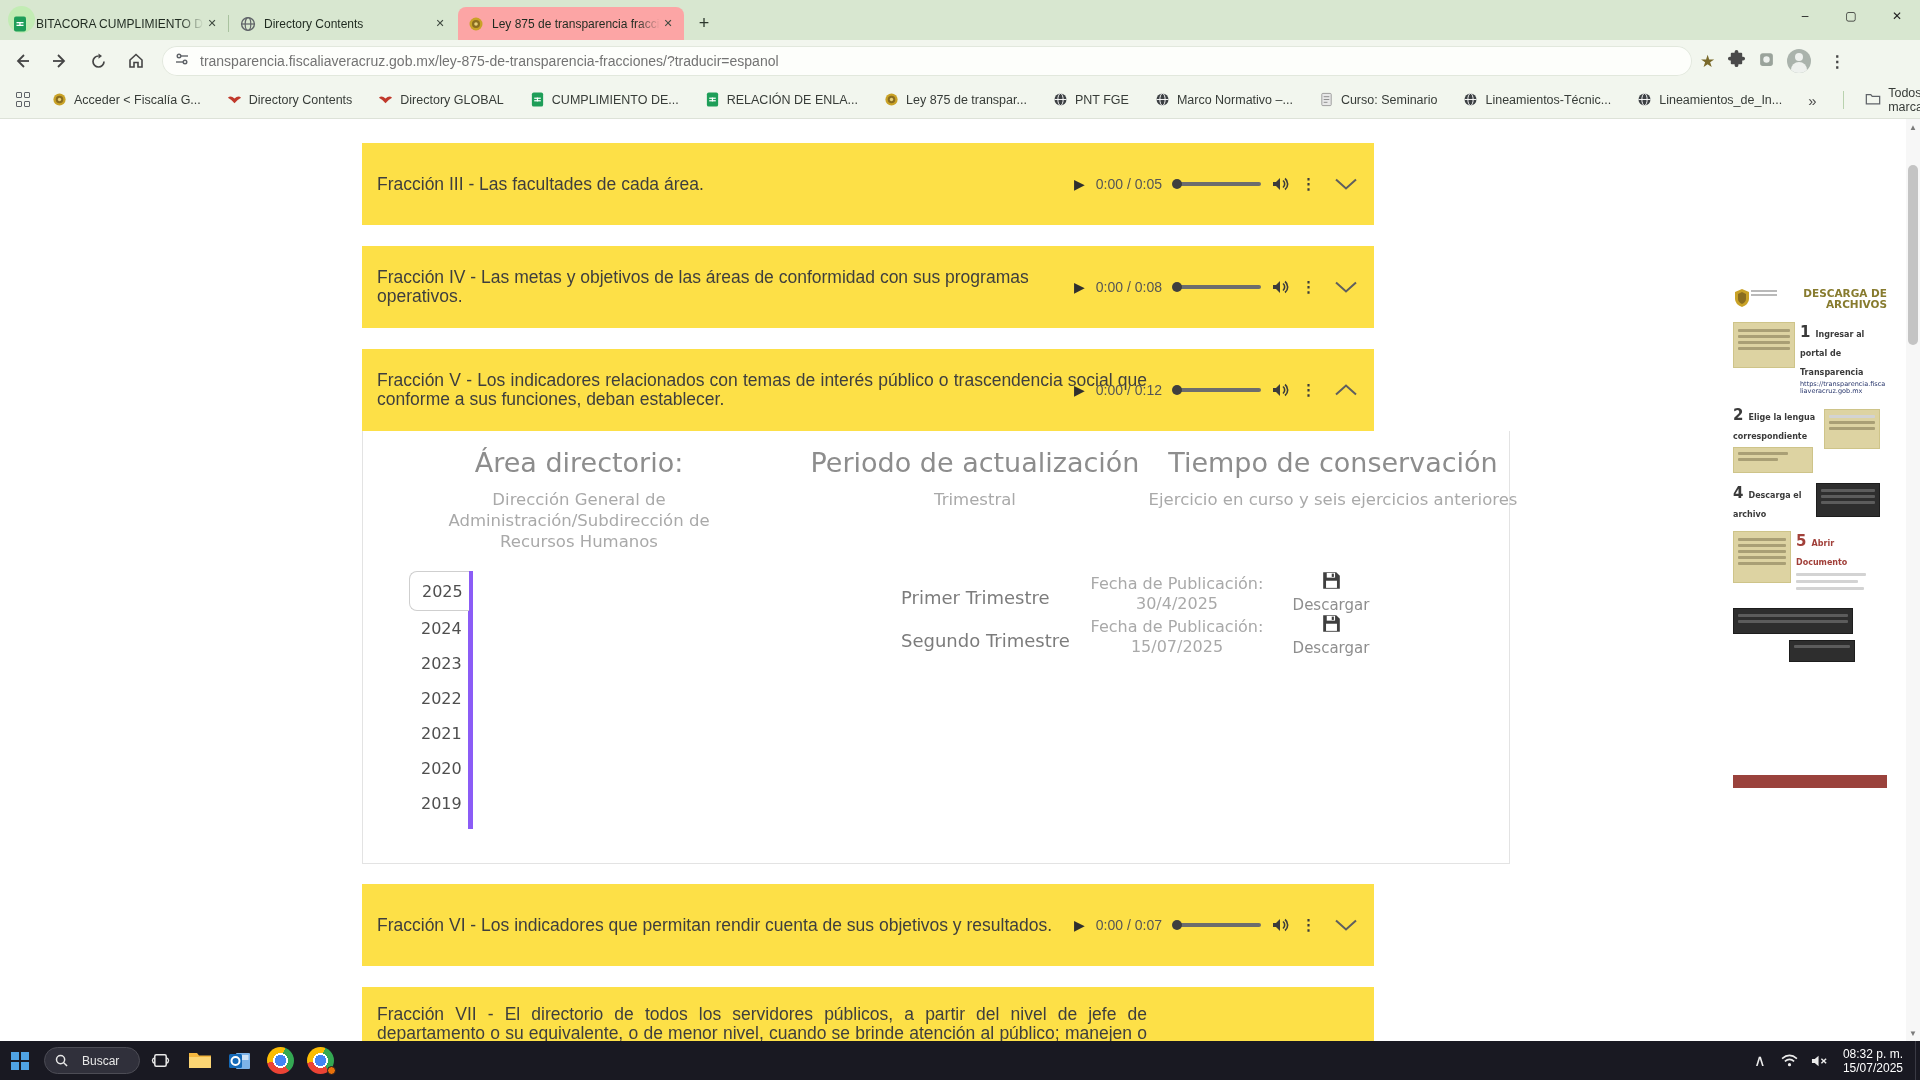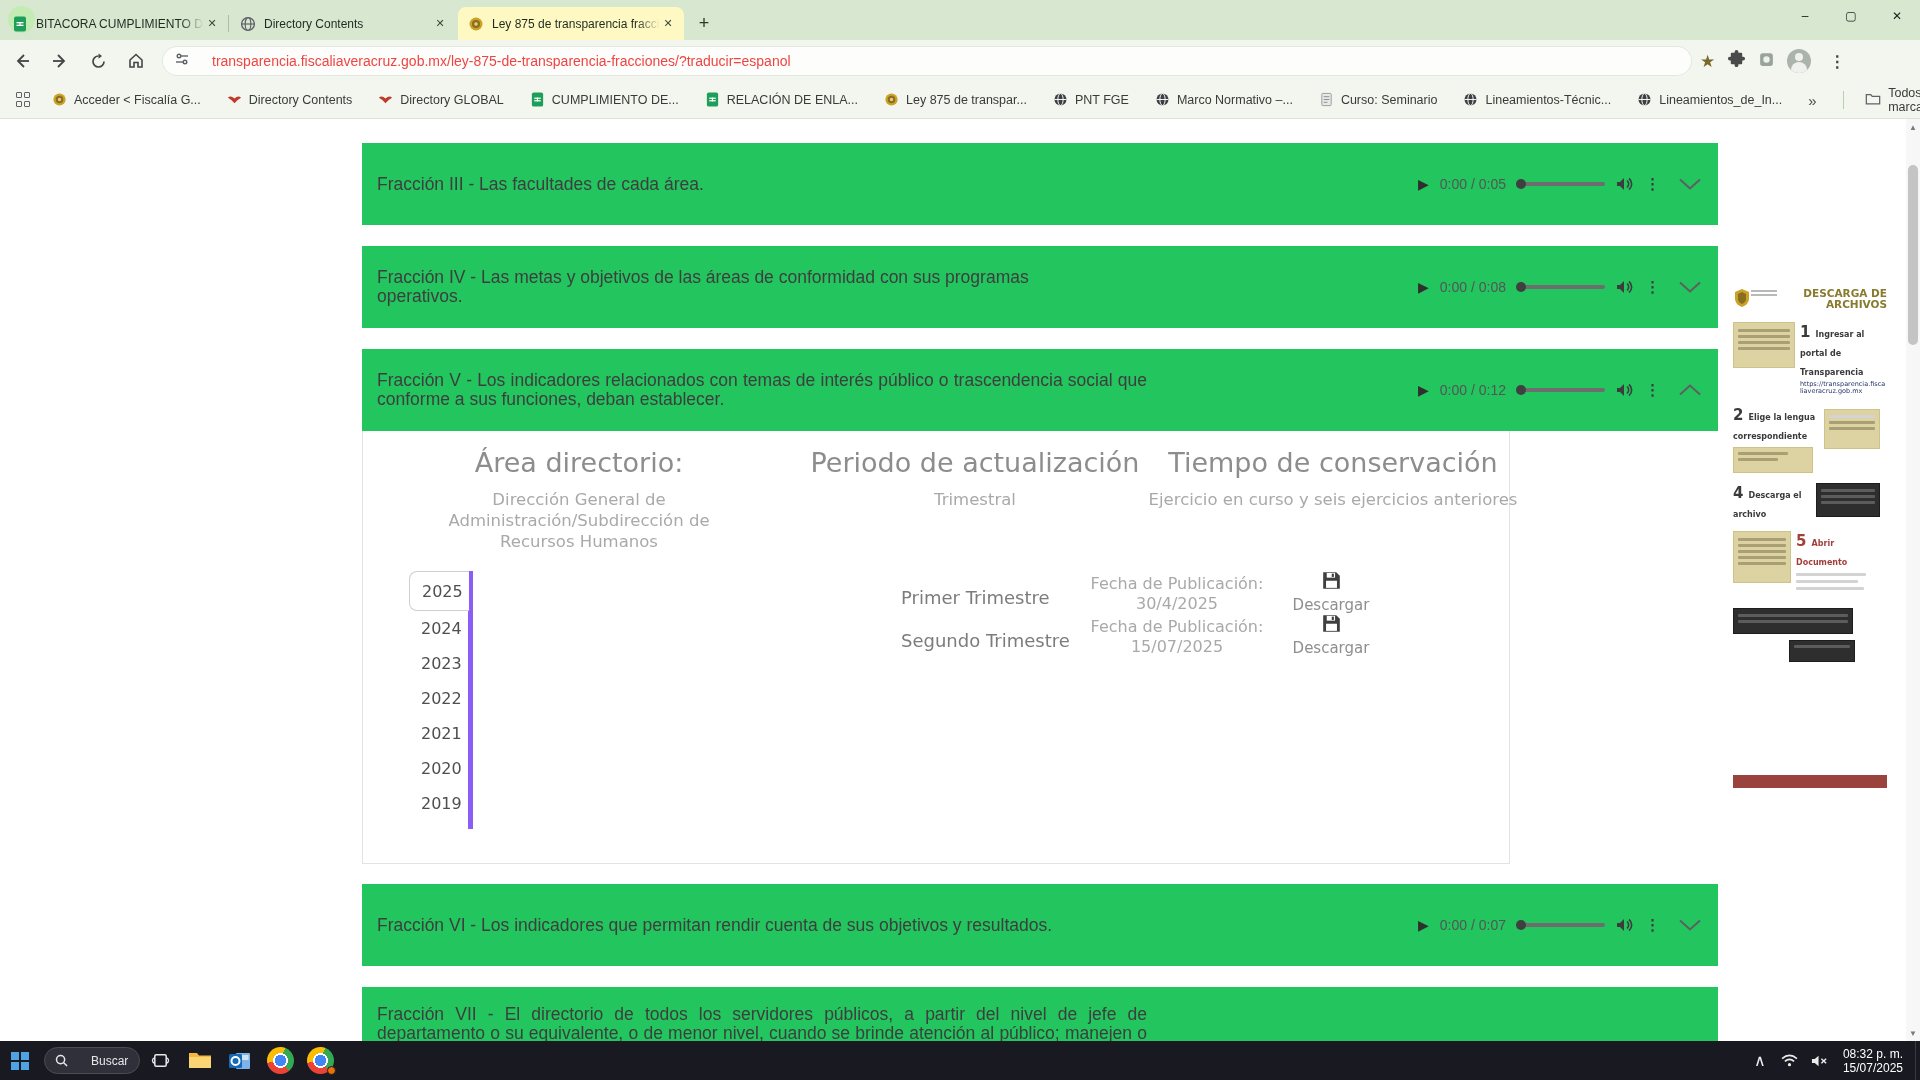--- a/index.html
+++ b/index.html
@@ -11,63 +11,63 @@
   .tabstrip { position:absolute; top:0; left:0; right:0; height:40px; background:#d8e7d0;
     display:flex; align-items:flex-end; }
   .tabsearch { position:absolute; left:8px; top:6px; width:27px; height:27px; border-radius:50%;
     background:#c2ecb4; color:#274126; display:flex; align-items:center; justify-content:center;
     font-size:13px; cursor:pointer; }
   .tab { position:relative; margin-left:2px; height:33px; width:226px; display:flex; align-items:center;
     padding:0 8px 0 10px; color:#1f2a20; font-size:12px; border-radius:8px 8px 0 0; }
   .tab:first-of-type { margin-left:42px; }
   .tab.inactive + .tab.inactive::before { content:""; position:absolute; left:-2px; top:8px; bottom:8px;
     width:1px; background:#a9c29f; }
-  .tab.active { background:#fef9c3; }
+  .tab.active { background:#fca5a5; }
   .tab .title { flex:1; white-space:nowrap; overflow:hidden; margin-left:8px;
     -webkit-mask-image:linear-gradient(to right,#000 86%,transparent);
     mask-image:linear-gradient(to right,#000 86%,transparent); }
   .tab .close { width:16px; height:16px; border-radius:50%; display:flex; align-items:center;
     justify-content:center; font-size:11px; color:#3f4a40; cursor:pointer; flex:none; }
   .newtab { width:28px; height:28px; margin:0 0 3px 6px; display:flex; align-items:center; justify-content:center;
     font-size:18px; color:#2c372d; cursor:pointer; border-radius:50%; }
   .wincontrols { position:absolute; right:0; top:0; height:32px; display:flex; }
   .wincontrols span { width:46px; height:32px; display:flex; align-items:center; justify-content:center;
     color:#222; font-size:12px; cursor:pointer; }
 
   .favicon { width:16px; height:16px; flex:none; display:inline-flex; }
 
   
   .toolbar { position:absolute; top:40px; left:0; right:0; height:42px; background:#f2f6ee;
     display:flex; align-items:center; }
   .navbtn { width:32px; height:32px; margin-left:6px; display:flex; align-items:center; justify-content:center;
     border-radius:50%; cursor:pointer; color:#454545; }
   .omnibox { margin-left:10px; width:1530px; height:30px; border-radius:15px; background:#fdfefb;
     display:flex; align-items:center; padding:0 12px; box-shadow:0 0 0 1px #e2e8dd inset; }
-  .omnibox .url { margin-left:22px; font-size:14px; color:#ef4444; white-space:nowrap; overflow:hidden; flex:1; }
+  .omnibox .url { margin-left:10px; font-size:14px; color:#737373; white-space:nowrap; overflow:hidden; flex:1; }
   .tool-right { display:flex; align-items:center; margin-left:8px; gap:12px; }
   .star { color:#7a6a2a; font-size:17px; cursor:pointer; }
   .avatar { width:24px; height:24px; border-radius:50%; background:#aab3ac; position:relative; overflow:hidden; cursor:pointer;}
   .avatar::before { content:""; position:absolute; top:4px; left:8px; width:8px; height:8px; border-radius:50%; background:#eef1ee; }
   .avatar::after { content:""; position:absolute; top:13px; left:4px; width:16px; height:12px; border-radius:8px 8px 0 0; background:#eef1ee; }
   .kebab { color:#454545; font-size:16px; font-weight:bold; cursor:pointer; padding:0 6px; }
 
   
   .bookmarks { position:absolute; top:82px; left:0; right:0; height:37px; background:#f2f6ee;
     border-bottom:1px solid #dde2d8; display:flex; align-items:center; font-size:12.5px; color:#373c38; }
   .appsgrid { margin-left:16px; width:16px; height:16px; display:grid; grid-template-columns:6px 6px; gap:2px; cursor:pointer; }
   .appsgrid i { width:6px; height:6px; border:1.6px solid #5f6368; border-radius:1px; }
   .bm-sep { width:1px; height:18px; background:#b9d2ae; margin:0 10px 0 12px; }
   .bm { display:flex; align-items:center; gap:6px; margin-right:26px; cursor:pointer; white-space:nowrap; }
   .bm-right { margin-left:auto; display:flex; align-items:center; }
   .overflow { font-size:15px; color:#4a4a4a; cursor:pointer; margin-right:14px; }
   .allmarks { display:flex; align-items:center; gap:7px; margin:0 16px 0 12px; cursor:pointer; }
 
   
   .content { position:absolute; top:119px; left:0; right:0; height:922px; background:#fff; overflow:hidden; }
-  .row { position:absolute; left:362px; width:1356px; background:#22c55e; }
+  .row { position:absolute; left:362px; width:1012px; background:#fde047; }
   .r1 { top:24px;  height:82px; }
   .r2 { top:127px; height:82px;padding-left:36px; }
   .r3 { top:230px; height:82px; }
   .r4 { top:765px; height:82px; }
   .r5 { top:868px; height:160px; }
   .row .rtitle { position:absolute; left:15px; top:50%; transform:translateY(-50%);
     width:700px; font-size:17.5px; color:#3e3e3e; line-height:19px; }
   .row .rtitle.wide { width:770px; text-align:justify; }
   .r5 .rtitle { top:18px; transform:none; }
   .player { position:absolute; right:58px; top:50%; transform:translateY(-50%);
@@ -130,21 +130,21 @@
   .sb .arr.up { top:0; } .sb .arr.down { bottom:0; }
   .sb .sthumb { position:absolute; left:2px; top:46px; width:10px; height:180px; background:#c4c4c4; border-radius:5px; cursor:pointer; }
 
   
   .taskbar { position:absolute; left:0; bottom:0; width:1920px; height:39px; background:#191922;
     display:flex; align-items:center; z-index:50; }
   .tb-ico { width:40px; height:39px; display:flex; align-items:center; justify-content:center; cursor:pointer; flex:none; }
   .winlogo { display:grid; grid-template-columns:8px 8px; gap:2px; }
   .winlogo i { width:8px; height:8px; background:#4fa3e3; }
   .tbsearch { margin-left:4px; width:96px; height:27px; border-radius:14px; background:#30303b; border:1px solid #4c4c55;
-    display:flex; align-items:center; padding:0 10px; gap:23px; color:#e8e8e8; font-size:12px; cursor:text; flex:none; }
+    display:flex; align-items:center; padding:0 10px; gap:14px; color:#e8e8e8; font-size:12px; cursor:text; flex:none; }
   .chrome { width:27px; height:27px; border-radius:50%; position:relative;
     background:radial-gradient(circle at center,#4285f4 0 30%,#fff 30% 39%,transparent 39%),
     conic-gradient(from 140deg,#ea4335 0 120deg,#fbbc05 0 240deg,#34a853 0 360deg); }
   .chrome .dot { position:absolute; right:-2px; bottom:-1px; width:9px; height:9px; border-radius:50%;
     background:#e8710a; border:1.5px solid #191922; }
   .tray { margin-left:auto; display:flex; align-items:center; color:#ececec; }
   .tray .tico { width:30px; height:39px; display:flex; align-items:center; justify-content:center; cursor:pointer; }
   .clock { font-size:12px; line-height:14px; color:#fff; padding:0 12px 0 8px; cursor:pointer; }
   .showdesk { width:5px; height:39px; border-left:1px solid #3a3a44; cursor:pointer; }
 </style>

